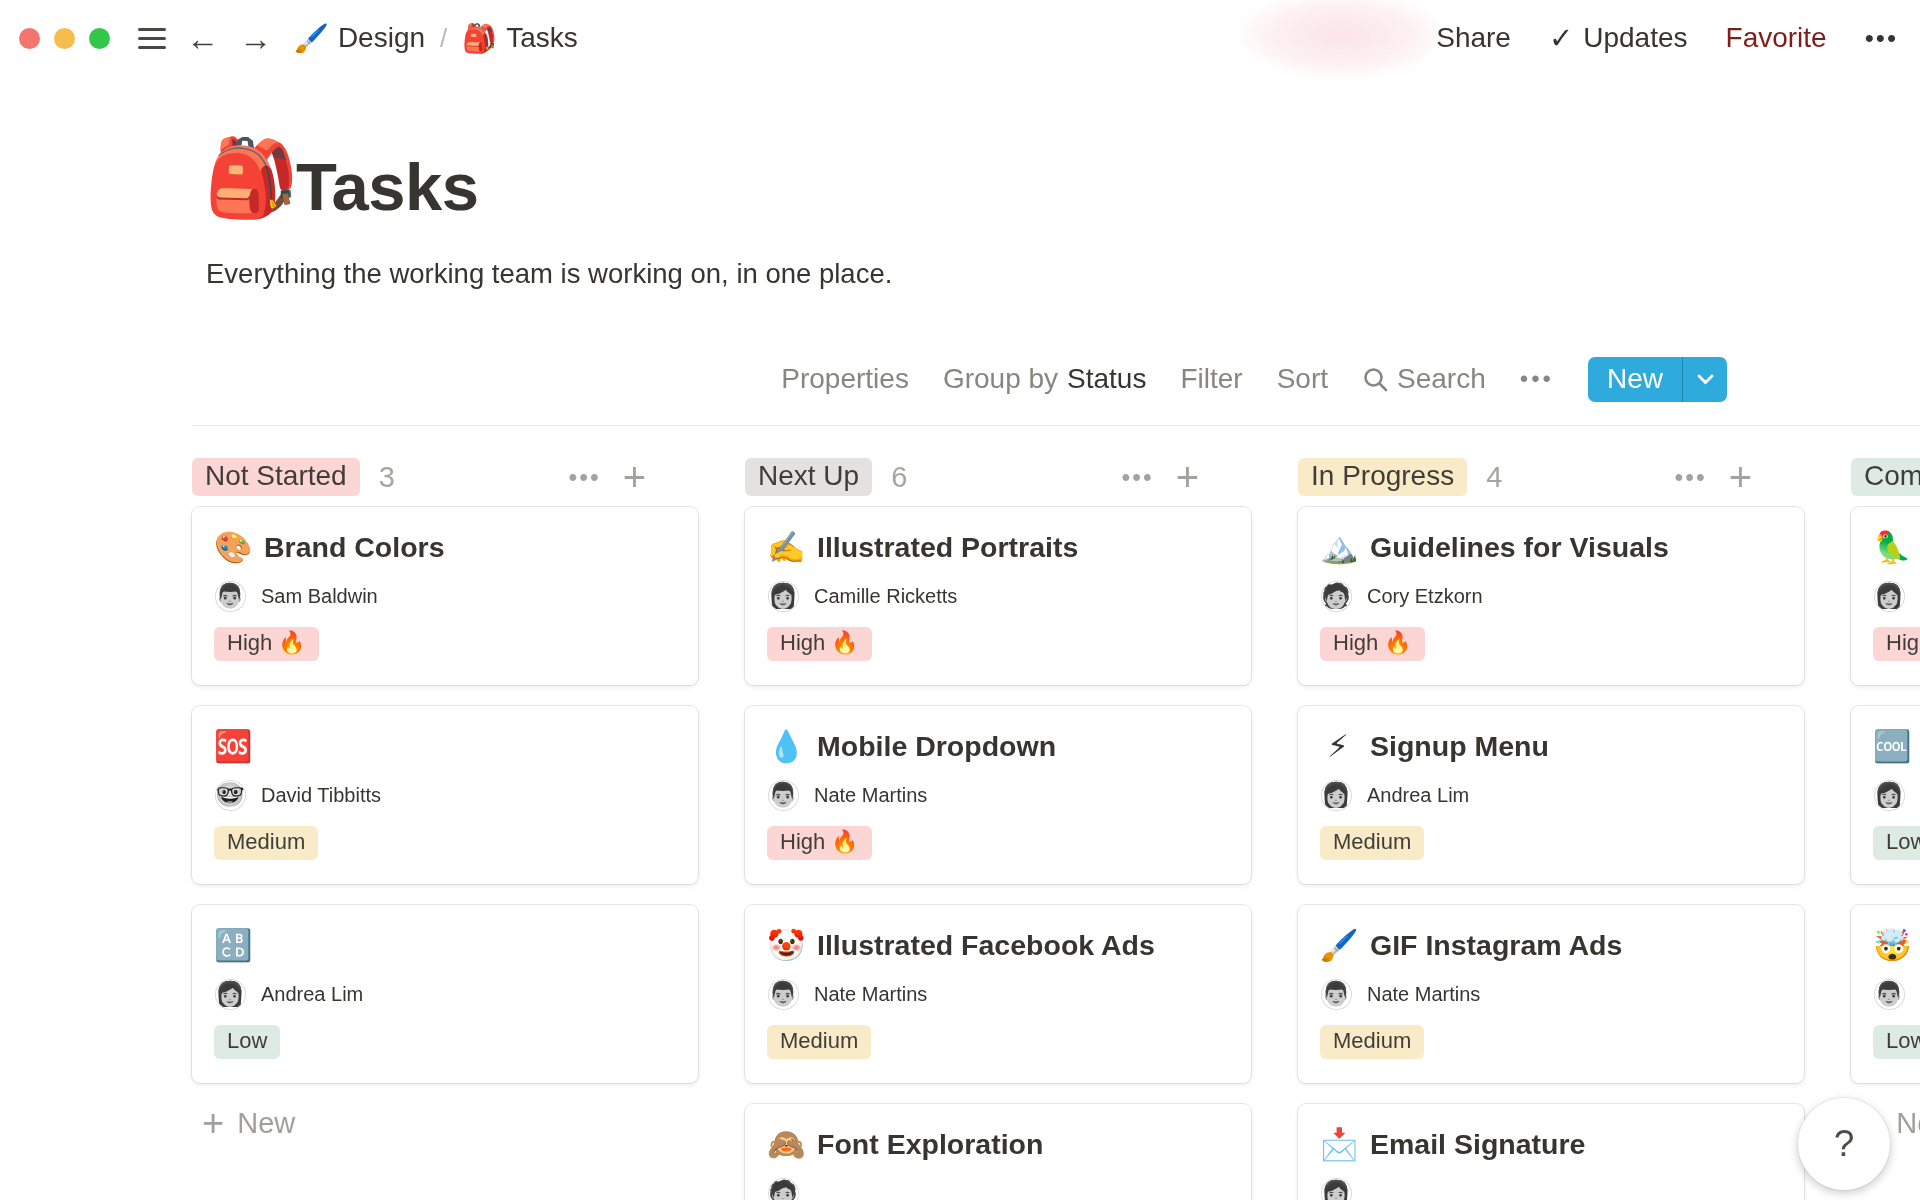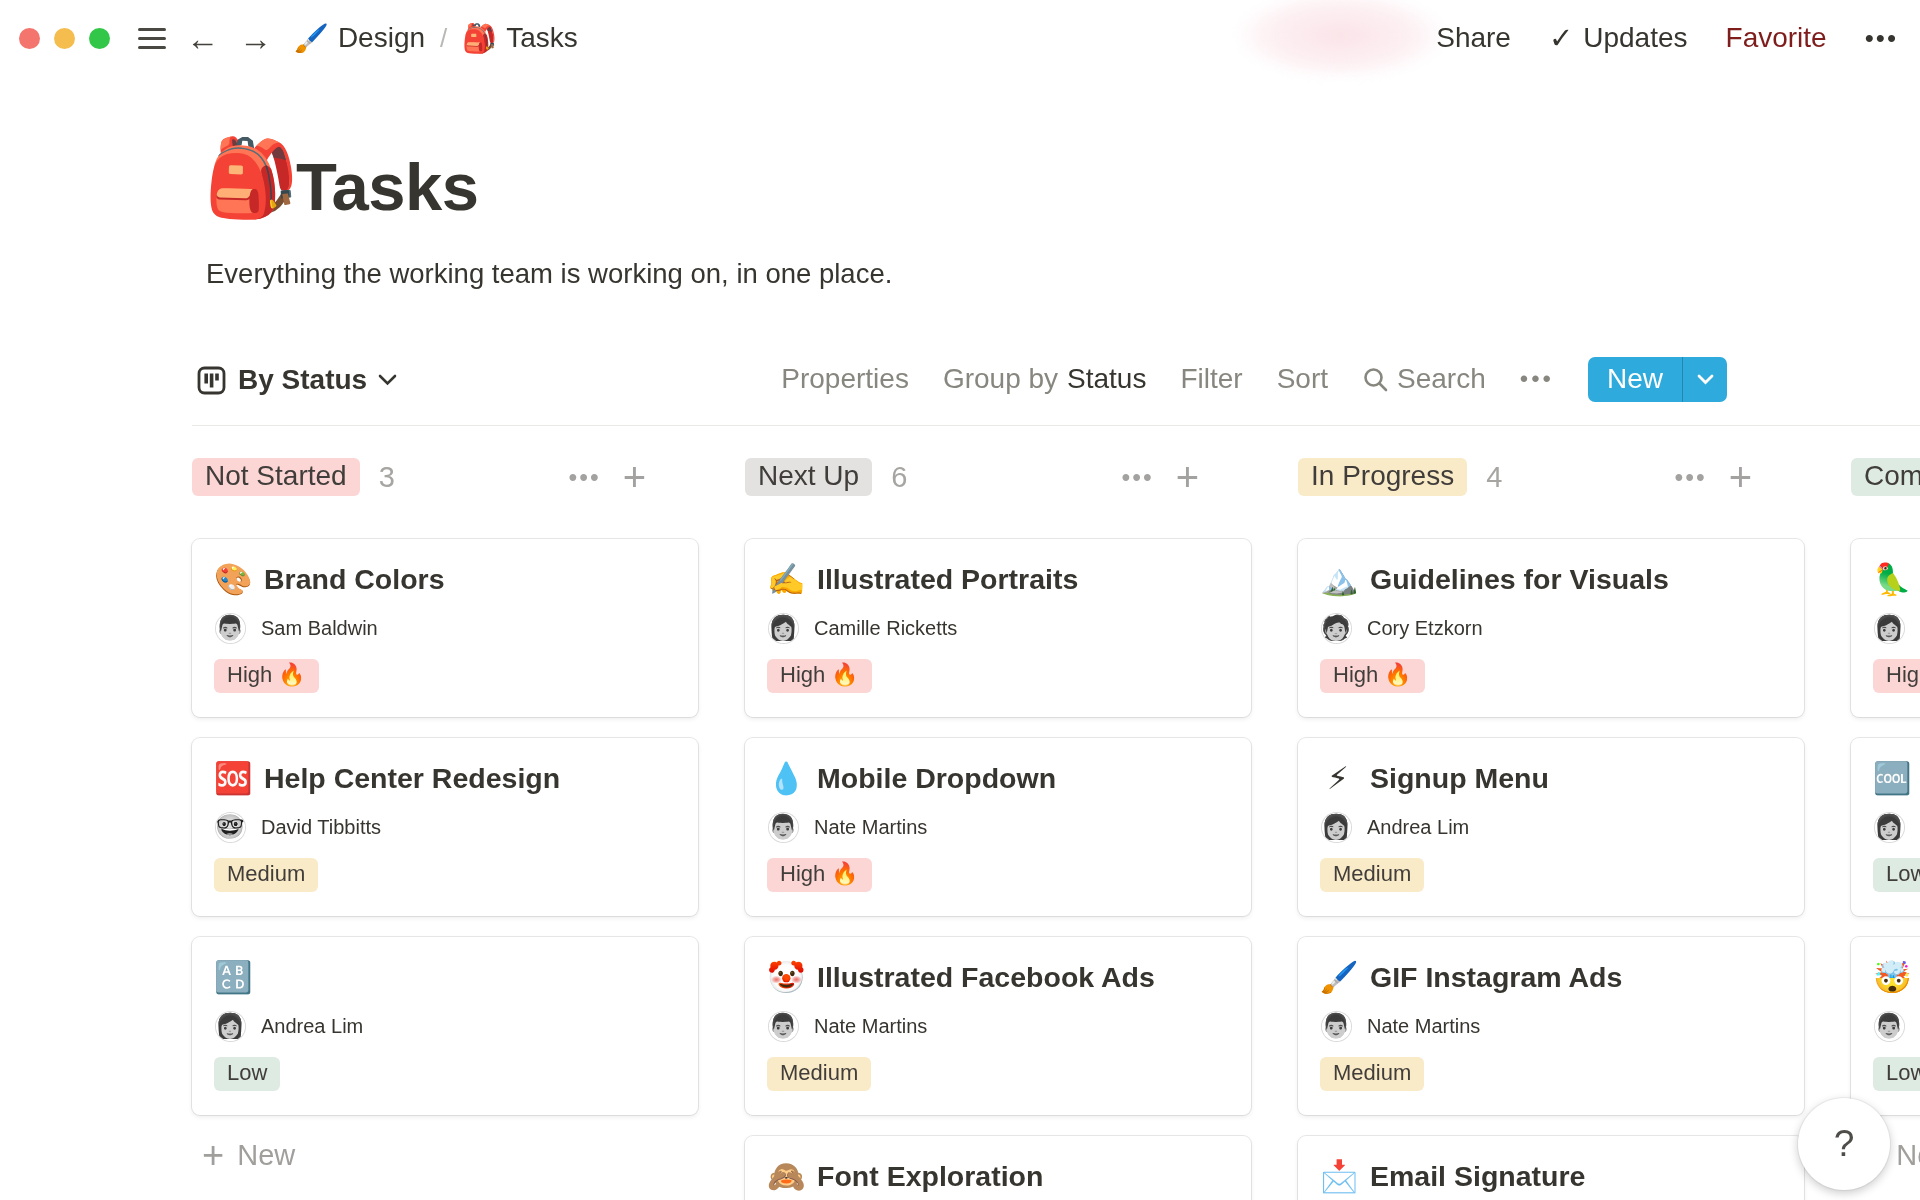--- a/index.html
+++ b/index.html
@@ -42,21 +42,21 @@
   .tdots { font-size:24px; letter-spacing:3px; color:#87867F; }
   .btn-new { display:flex; align-items:stretch; height:45px; border-radius:7px; overflow:hidden; background:#2EAADC; cursor:pointer; }
   .btn-new .nmain { color:#fff; font-size:28px; font-weight:500; display:flex; align-items:center; padding:0 19px; }
   .btn-new .ndiv { width:1px; background:rgba(9,75,101,0.35); }
   .btn-new .nchev { width:44px; display:flex; align-items:center; justify-content:center; }
   .divider { position:absolute; left:192px; right:0; top:425px; height:1px; background:#E9E9E7; }
 
   
   .board { position:absolute; left:192px; top:459px; display:flex; gap:47px; }
   .column { width:506px; flex:0 0 506px; }
-  .col-head { display:flex; align-items:center; height:36px; margin-bottom:44px; }
+  .col-head { display:flex; align-items:center; height:36px; margin-bottom:12px; }
   .pill { font-size:28px; padding:2px 13px 4px; border-radius:6px; color:#403D3A; white-space:nowrap; }
   .count { font-size:29px; color:#A6A5A2; margin-left:19px; }
   .hicons { margin-left:auto; margin-right:52px; display:flex; align-items:center; gap:22px; color:#A3A2A0; }
   .hdots { font-size:25px; letter-spacing:2px; }
   .hplus { font-size:40px; font-weight:300; line-height:0.8; }
   .card { background:#fff; border-radius:8px; height:178px; padding:21px 22px 20px; margin-bottom:21px; cursor:pointer;
           box-shadow:0 0 0 1px rgba(15,15,15,0.09), 0 2px 5px rgba(15,15,15,0.08); }
   .trow { display:flex; align-items:center; gap:14px; height:38px; margin-bottom:14px; }
   .cicon { font-size:31px; width:36px; text-align:center; flex:0 0 36px; }
   .ctitle { font-size:28.5px; font-weight:600; white-space:nowrap; }
@@ -111,32 +111,20 @@
       <span class="tlink" style="color:#37352F">Updates</span>
       <span class="tlink" style="color:#7f1d1d">Favorite</span>
       <span class="top-dots">•••</span>
     </div>
   </div>
 
   <div class="page-emoji">🎒</div>
   <h1 class="page-title">Tasks</h1>
   <div class="page-desc">Everything the working team is working on, in one place.</div>
 
-  <div class="view-sel">
-    <svg width="31" height="31" viewBox="0 0 31 31">
-      <rect x="3" y="3" width="25" height="25" rx="5.5" fill="none" stroke="#37352F" stroke-width="2.8"></rect>
-      <rect x="8.4" y="8.5" width="3.6" height="10" fill="#37352F"></rect>
-      <rect x="13.8" y="8.5" width="3.6" height="14" fill="#37352F"></rect>
-      <rect x="19.2" y="8.5" width="3.6" height="7" fill="#37352F"></rect>
-    </svg>
-    <span class="vlabel">By Status</span>
-    <svg width="19" height="12" viewBox="0 0 19 12">
-      <path d="M2 2 L9.5 9.5 L17 2" fill="none" stroke="#37352F" stroke-width="2.6" stroke-linecap="round"></path>
-    </svg>
-  </div>
   <div class="toolbar-right">
     <span class="tlink">Properties</span>
     <span class="tlink groupby">
       <span>Group by</span>
       <span class="gval">Status</span>
     </span>
     <span class="tlink">Filter</span>
     <span class="tlink">Sort</span>
     <span class="tlink searchlink">
       <svg width="27" height="27" viewBox="0 0 27 27">
@@ -170,21 +158,20 @@
         </div>
         <div class="card"><div class="trow">
             <span class="cicon">🎨</span>
             <span class="ctitle">Brand Colors</span>
           </div><div class="arow">
             <span class="avatar">👨</span>
             <span class="aname">Sam Baldwin</span>
           </div><span class="prio" style="background: rgb(251, 214, 213);">High 🔥</span></div>
         <div class="card"><div class="trow">
             <span class="cicon">🆘</span>
-            <span class="ctitle">Help Center Redesign</span>
           </div><div class="arow">
             <span class="avatar">🤓</span>
             <span class="aname">David Tibbitts</span>
           </div><span class="prio" style="background: rgb(250, 235, 200);">Medium</span></div>
         <div class="card"><div class="trow">
             <span class="cicon">🔠</span>
           </div><div class="arow">
             <span class="avatar">👩</span>
             <span class="aname">Andrea Lim</span>
           </div><span class="prio" style="background: rgb(222, 235, 227);">Low</span></div>

